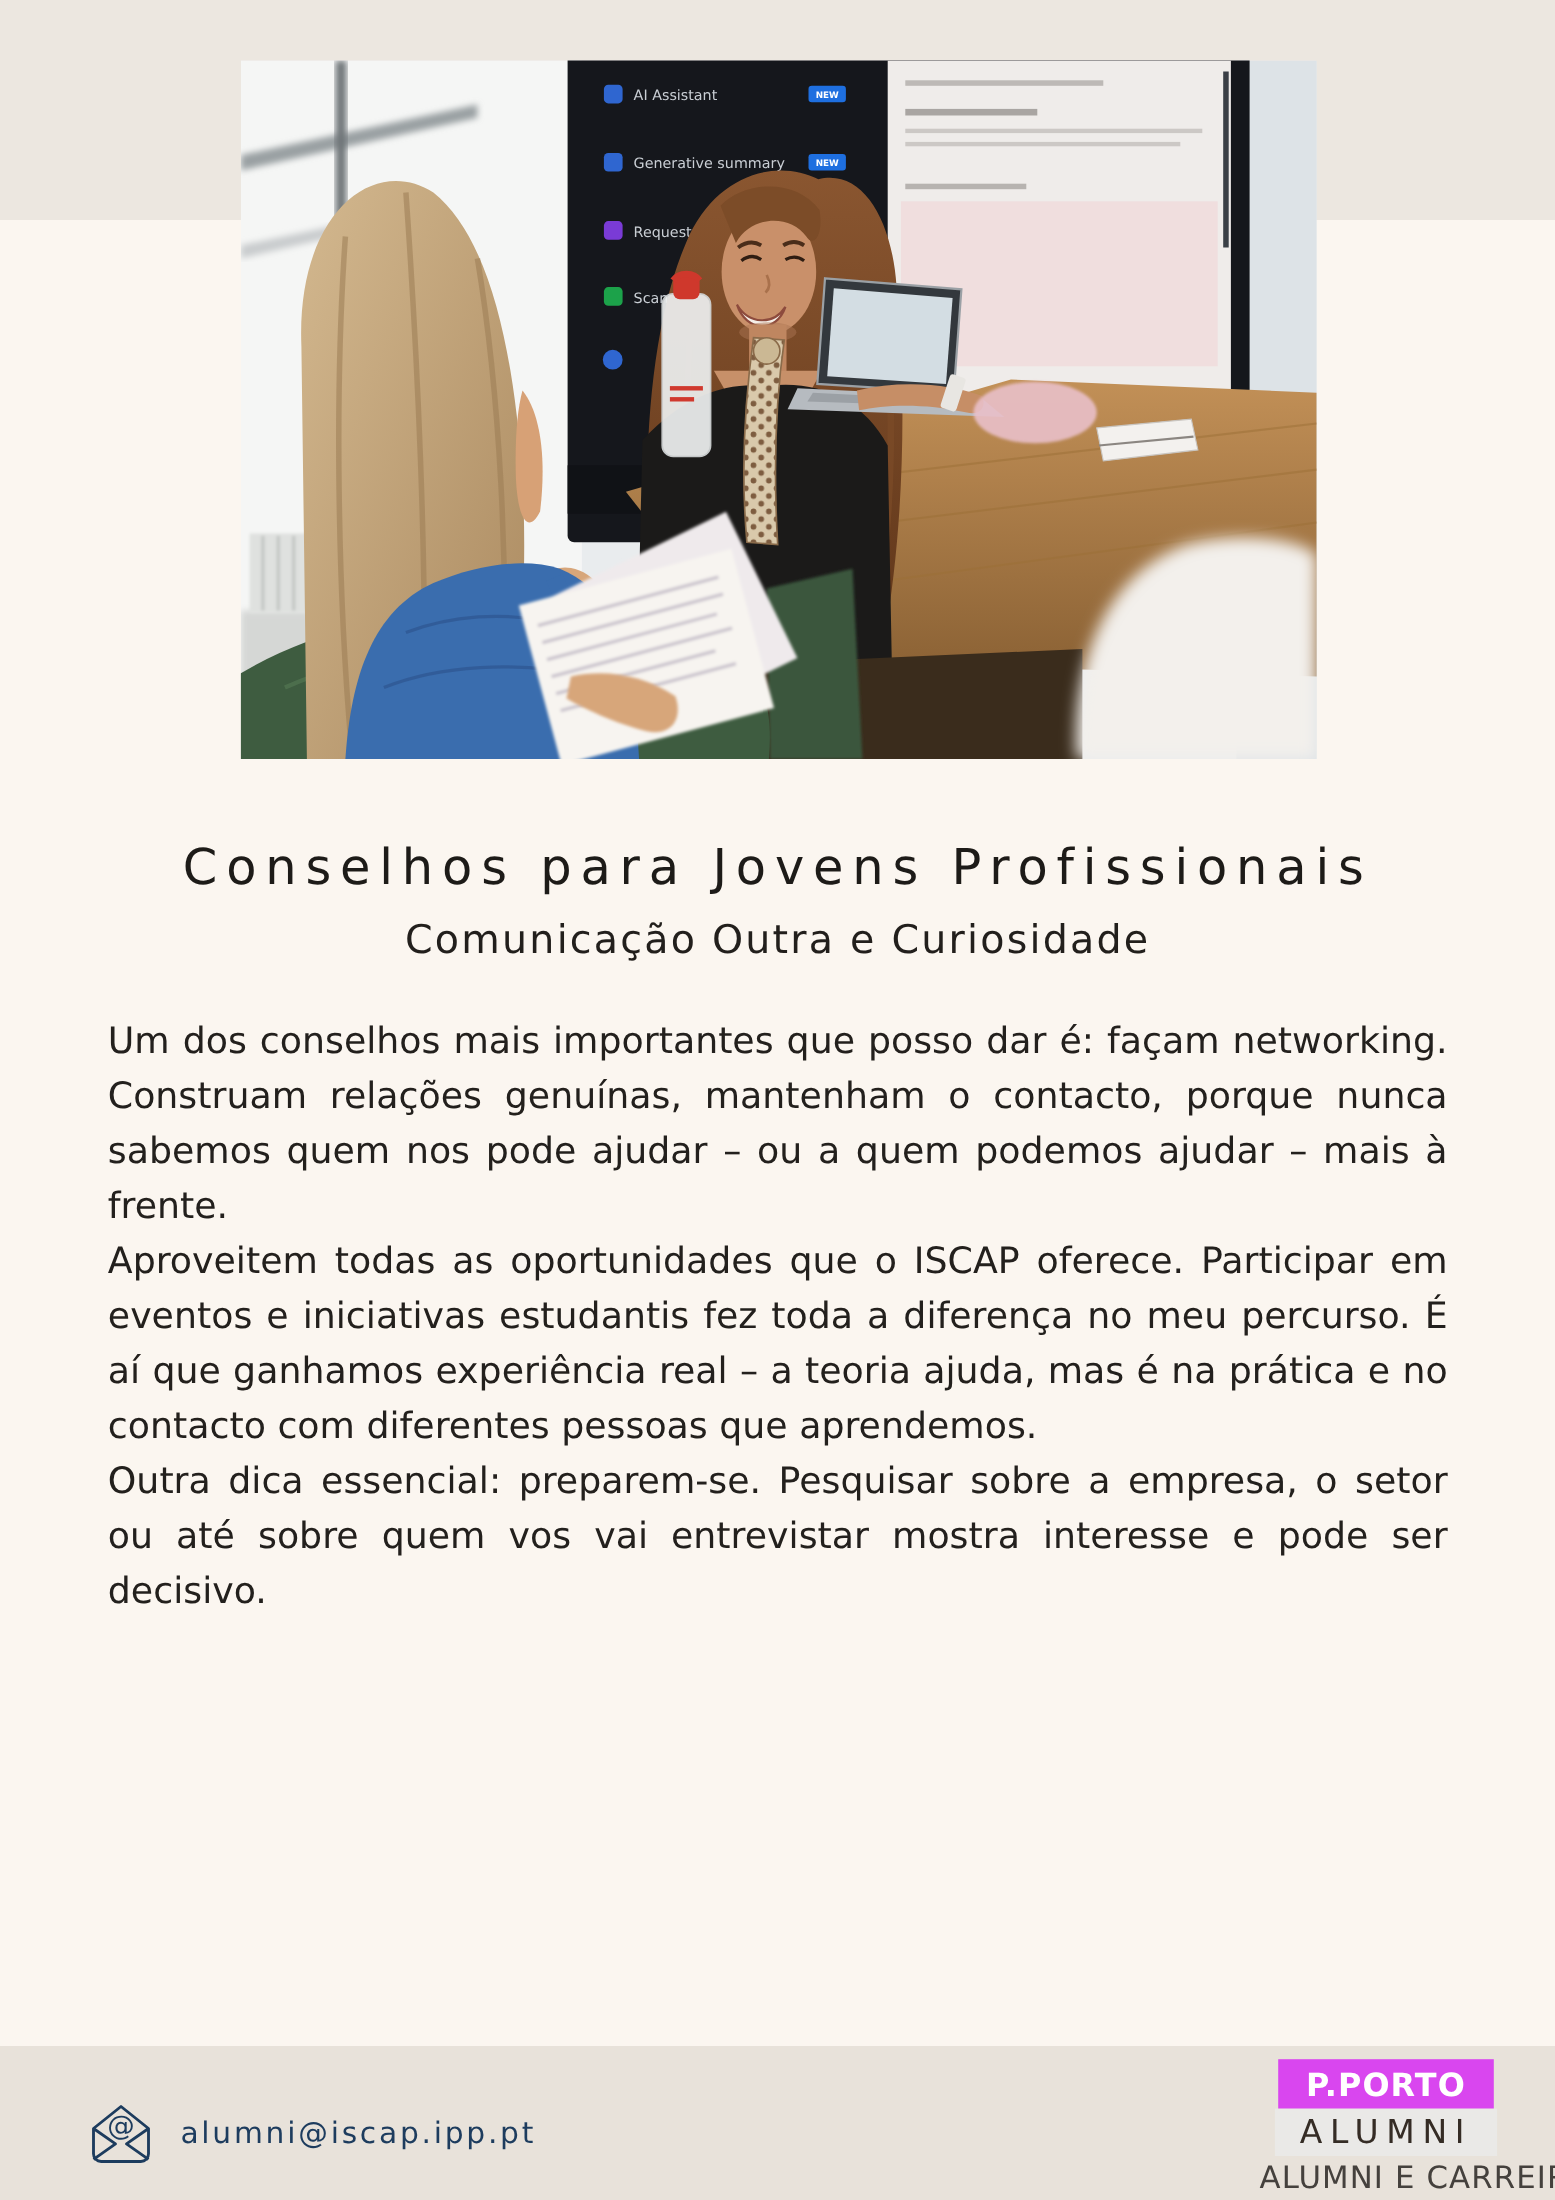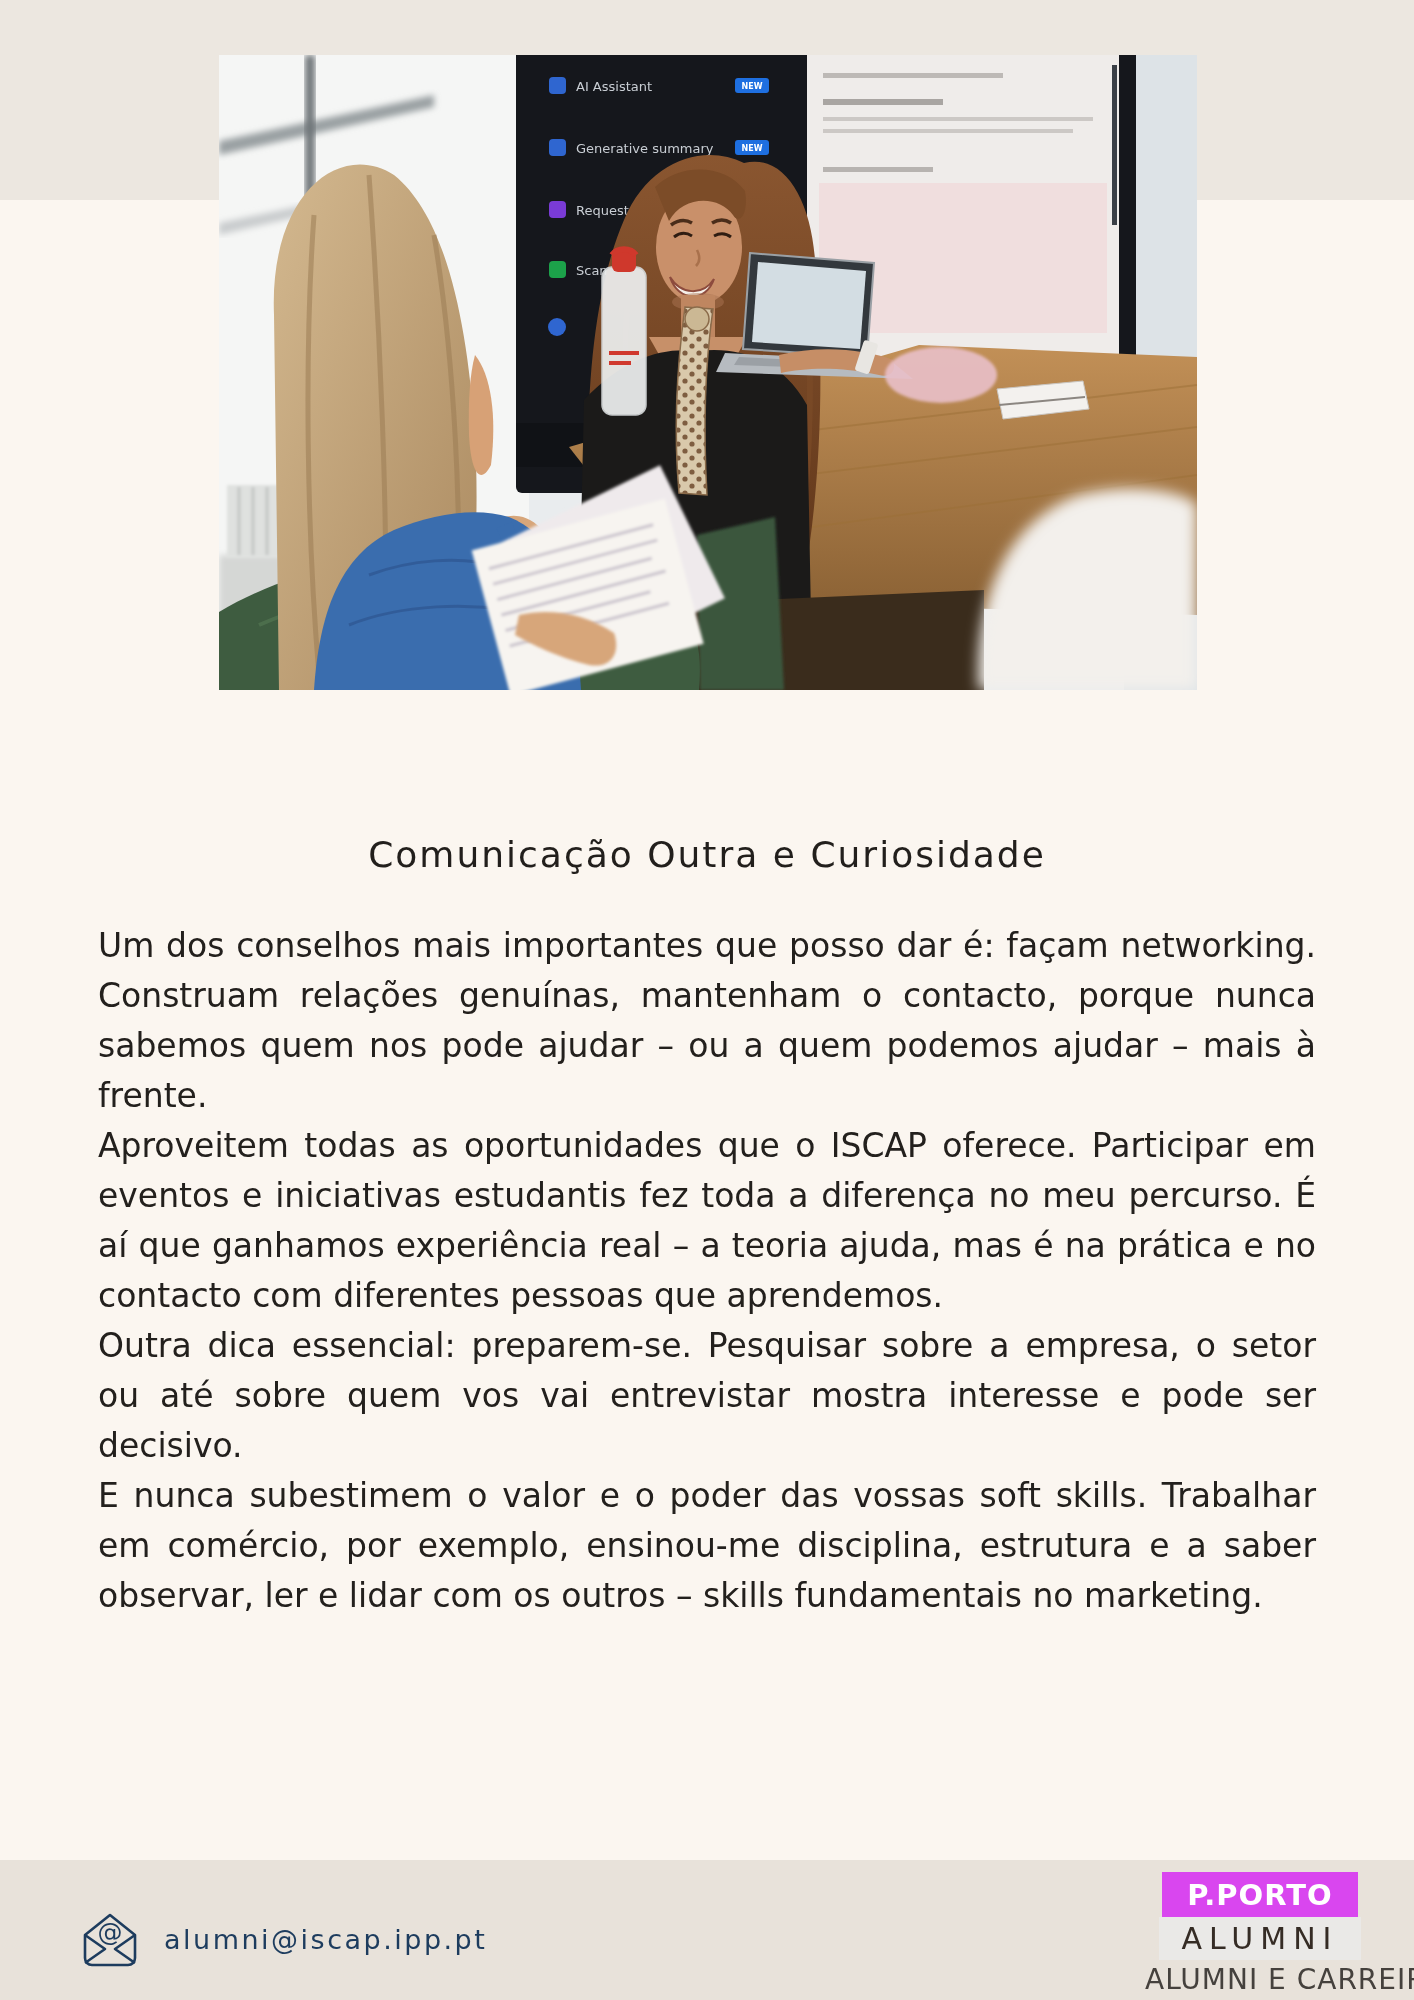--- a/index.html
+++ b/index.html
@@ -220,27 +220,27 @@
           <rect x="268" y="468" width="200" height="150" fill="#f7f4f0"></rect>
           <path d="M280,490 h170 M280,506 h170 M280,522 h160 M280,538 h170 M280,554 h150 M280,570 h165" stroke="#c9c2cc" stroke-width="3"></path>
         </g>
       </g>
       <path d="M300,560 C330,553 365,558 395,578 C402,598 392,614 370,610 C340,603 310,588 296,580 Z" fill="#d7a67a" filter="url(#soft2)"></path>
 
       <path d="M760,635 C755,540 790,465 860,440 C920,425 972,440 978,450 L978,635 Z" fill="#f3f0ec" filter="url(#soft6)"></path>
     </g>
   </svg>
 
+  <div class="title">Conselhos para Jovens Profissionais</div>
   <div class="subtitle">Comunicação Outra e Curiosidade</div>
 
   <div class="article">
     <p>Um dos conselhos mais importantes que posso dar é: façam networking. Construam relações genuínas, mantenham o contacto, porque nunca sabemos quem nos pode ajudar – ou a quem podemos ajudar – mais à frente.</p>
     <p>Aproveitem todas as oportunidades que o ISCAP oferece. Participar em eventos e iniciativas estudantis fez toda a diferença no meu percurso. É aí que ganhamos experiência real – a teoria ajuda, mas é na prática e no contacto com diferentes pessoas que aprendemos.</p>
     <p>Outra dica essencial: preparem-se. Pesquisar sobre a empresa, o setor ou até sobre quem vos vai entrevistar mostra interesse e pode ser decisivo.</p>
-    <p>E nunca subestimem o valor e o poder das vossas soft skills. Trabalhar em comércio, por exemplo, ensinou-me disciplina, estrutura e a saber observar, ler e lidar com os outros – skills fundamentais no marketing.</p>
   </div>
 
   <div class="footer-left">
     <svg width="64" height="62" viewBox="0 0 64 62">
       <g fill="none" stroke="#1d3c5e" stroke-width="2.6" stroke-linejoin="round">
         <path d="M7,27 L32,7 L57,27 L57,50 C57,54 54,57 50,57 L14,57 C10,57 7,54 7,50 Z"></path>
         <path d="M7,27 L27,41 L7,55"></path>
         <path d="M57,27 L37,41 L57,55"></path>
       </g>
       <text x="32" y="33" text-anchor="middle" font-size="25" fill="#1d3c5e" font-family="DejaVu Sans, sans-serif">@</text>

